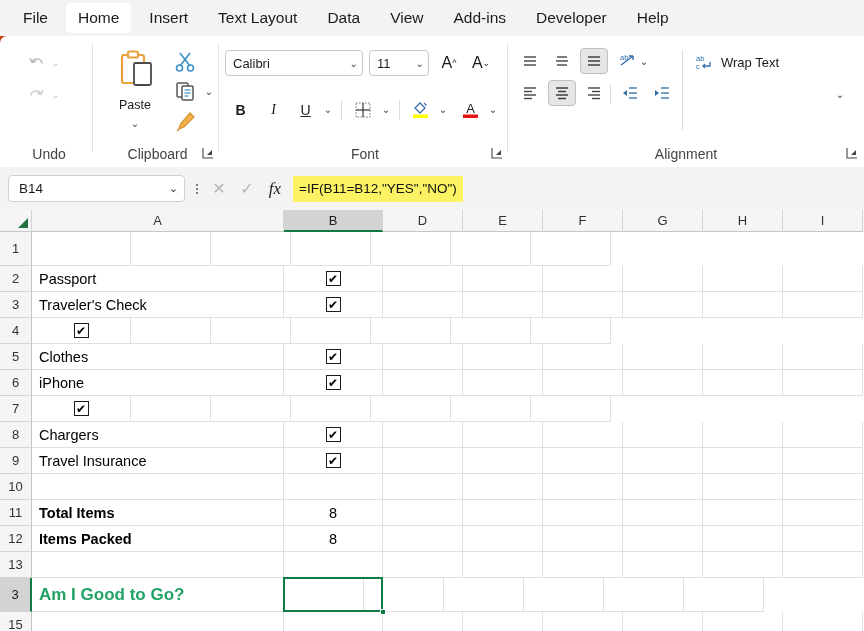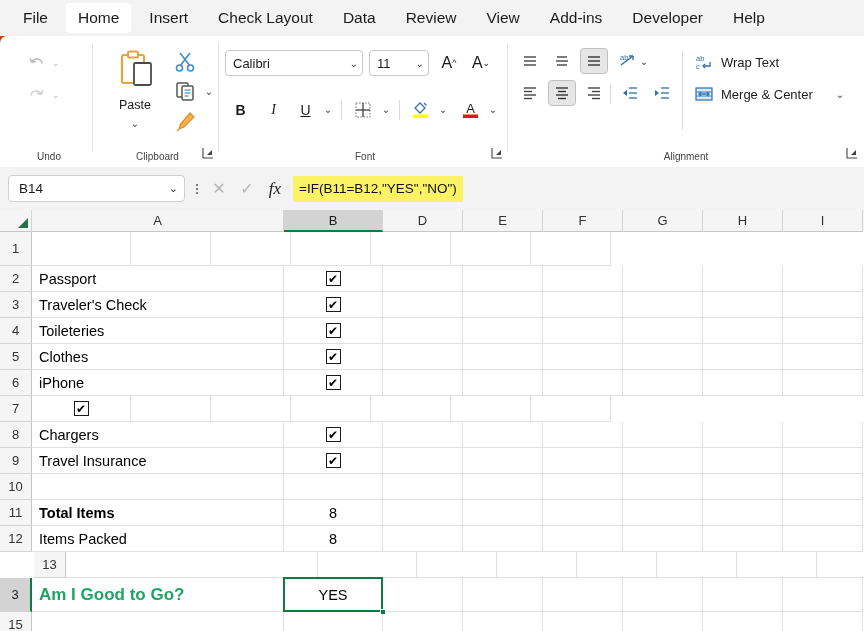--- a/index.html
+++ b/index.html
@@ -98,21 +98,21 @@
   .group {
     position: absolute;
     top: 2px;
     height: 127px;
   }
   .group-label {
     position: absolute;
     bottom: 3px;
     width: 100%;
     text-align: center;
-    font-size: 10px;
+    font-size: 14px;
     color: #444;
   }
   .group-divider {
     position: absolute;
     top: 8px;
     width: 1px; height: 108px;
     background: #e2e2e2;
   }
   .dialog-launcher {
     position: absolute;
@@ -386,23 +386,22 @@
 </style>
 </head>
 <body>
 
 <div id="app">
 
   <div class="tabbar" id="tabbar">
       <div class="tab">File</div>
       <div class="tab active">Home</div>
       <div class="tab">Insert</div>
-      <div class="tab">Check Layout</div>
+      <div class="tab">Text Layout</div>
       <div class="tab">Data</div>
-      <div class="tab">Review</div>
       <div class="tab">View</div>
       <div class="tab">Add-ins</div>
       <div class="tab">Developer</div>
       <div class="tab">Help</div>
     </div>
 
 
   <div class="ribbon">
     <div class="ribbon-inner">
 
@@ -609,30 +608,20 @@
         <div class="vsep" style="left:172px; top:12px; height:80px;"></div>
 
         <div class="wide-btn" style="left:182px; top:10px; width:150px;">
           <svg width="20" height="20" viewBox="0 0 20 20">
             <text x="2" y="9" font-size="7.5" fill="#2F6FA8" font-family="Liberation Sans, sans-serif">ab</text>
             <text x="2" y="17" font-size="7.5" fill="#2F6FA8" font-family="Liberation Sans, sans-serif">c</text>
             <path d="M9 14 L16 14 L16 10" stroke="#2F6FA8" stroke-width="1.3" fill="none"></path>
             <path d="M11 12 L9 14 L11 16" stroke="#2F6FA8" stroke-width="1.3" fill="none"></path>
           </svg>
           <span class="lbl">Wrap Text</span>
-        </div>
-        <div class="wide-btn" style="left:182px; top:42px; width:150px;">
-          <svg width="20" height="20" viewBox="0 0 20 20">
-            <rect x="2" y="4" width="16" height="12" fill="#DCEAF6" stroke="#2F6FA8" stroke-width="1.2"></rect>
-            <line x1="2" y1="8" x2="18" y2="8" stroke="#2F6FA8" stroke-width="0.9"></line>
-            <line x1="2" y1="12" x2="18" y2="12" stroke="#2F6FA8" stroke-width="0.9"></line>
-            <path d="M5 10 L15 10" stroke="#2F6FA8" stroke-width="1.4"></path>
-            <path d="M7 8 L5 10 L7 12 M13 8 L15 10 L13 12" stroke="#2F6FA8" stroke-width="1.3" fill="none"></path>
-          </svg>
-          <span class="lbl">Merge &amp; Center</span>
         </div>
         <div class="mini-chev" style="left:322px; top:42px; height:28px;">⌄</div>
 
         <div class="group-label">Alignment</div>
         <div class="dialog-launcher" style="right:2px;">
           <svg width="12" height="12" viewBox="0 0 12 12">
               <path d="M1 1 L1 11 L11 11" stroke="#444" stroke-width="1.1" fill="none"></path>
               <path d="M10 3 L10 8 L5 8 Z" fill="#444"></path>
             </svg>
         </div>
@@ -713,23 +702,20 @@
           </div>
           <div class="cell" style="width: 80px; flex: 0 0 80px; height: 26px;"></div>
           <div class="cell" style="width: 80px; flex: 0 0 80px; height: 26px;"></div>
           <div class="cell" style="width: 80px; flex: 0 0 80px; height: 26px;"></div>
           <div class="cell" style="width: 80px; flex: 0 0 80px; height: 26px;"></div>
           <div class="cell" style="width: 80px; flex: 0 0 80px; height: 26px;"></div>
           <div class="cell" style="width: 80px; flex: 0 0 80px; height: 26px;"></div>
         </div>
         <div class="row" style="height: 26px;">
           <div class="rowh" style="height: 26px;">4</div>
-          <div class="cell a" style="width: 252px; flex: 0 0 252px; height: 26px;">
-            <span>Toileteries</span>
-          </div>
           <div class="cell center" style="width: 99px; flex: 0 0 99px; height: 26px;">
             <div class="checkbox">✔</div>
           </div>
           <div class="cell" style="width: 80px; flex: 0 0 80px; height: 26px;"></div>
           <div class="cell" style="width: 80px; flex: 0 0 80px; height: 26px;"></div>
           <div class="cell" style="width: 80px; flex: 0 0 80px; height: 26px;"></div>
           <div class="cell" style="width: 80px; flex: 0 0 80px; height: 26px;"></div>
           <div class="cell" style="width: 80px; flex: 0 0 80px; height: 26px;"></div>
           <div class="cell" style="width: 80px; flex: 0 0 80px; height: 26px;"></div>
         </div>
@@ -826,52 +812,49 @@
           </div>
           <div class="cell" style="width: 80px; flex: 0 0 80px; height: 26px;"></div>
           <div class="cell" style="width: 80px; flex: 0 0 80px; height: 26px;"></div>
           <div class="cell" style="width: 80px; flex: 0 0 80px; height: 26px;"></div>
           <div class="cell" style="width: 80px; flex: 0 0 80px; height: 26px;"></div>
           <div class="cell" style="width: 80px; flex: 0 0 80px; height: 26px;"></div>
           <div class="cell" style="width: 80px; flex: 0 0 80px; height: 26px;"></div>
         </div>
         <div class="row" style="height: 26px;">
           <div class="rowh" style="height: 26px;">12</div>
-          <div class="cell a" style="width: 252px; flex: 0 0 252px; height: 26px; font-weight: normal;">
+          <div class="cell a" style="width: 252px; flex: 0 0 252px; height: 26px; font-weight: bold;">
             <span>Items Packed</span>
           </div>
           <div class="cell center" style="width: 99px; flex: 0 0 99px; height: 26px;">
             <span>8</span>
           </div>
           <div class="cell" style="width: 80px; flex: 0 0 80px; height: 26px;"></div>
           <div class="cell" style="width: 80px; flex: 0 0 80px; height: 26px;"></div>
           <div class="cell" style="width: 80px; flex: 0 0 80px; height: 26px;"></div>
           <div class="cell" style="width: 80px; flex: 0 0 80px; height: 26px;"></div>
           <div class="cell" style="width: 80px; flex: 0 0 80px; height: 26px;"></div>
           <div class="cell" style="width: 80px; flex: 0 0 80px; height: 26px;"></div>
         </div>
-        <div class="row" style="height: 26px; padding-left: 34px;">
+        <div class="row" style="height: 26px;">
           <div class="rowh" style="height: 26px;">13</div>
           <div class="cell a" style="width: 252px; flex: 0 0 252px; height: 26px;"></div>
           <div class="cell center" style="width: 99px; flex: 0 0 99px; height: 26px;"></div>
           <div class="cell" style="width: 80px; flex: 0 0 80px; height: 26px;"></div>
           <div class="cell" style="width: 80px; flex: 0 0 80px; height: 26px;"></div>
           <div class="cell" style="width: 80px; flex: 0 0 80px; height: 26px;"></div>
           <div class="cell" style="width: 80px; flex: 0 0 80px; height: 26px;"></div>
           <div class="cell" style="width: 80px; flex: 0 0 80px; height: 26px;"></div>
           <div class="cell" style="width: 80px; flex: 0 0 80px; height: 26px;"></div>
         </div>
         <div class="row" style="height: 34px;">
           <div class="rowh selected" style="height: 34px;">3</div>
           <div class="cell a" style="width: 252px; flex: 0 0 252px; height: 34px; font-weight: bold; color: rgb(33, 163, 102); font-size: 17px;">
             <span>Am I Good to Go?</span>
           </div>
-          <div class="cell center" style="width: 99px; flex: 0 0 99px; height: 34px;">
-            <span>YES</span>
-          </div>
           <div class="cell" style="width: 80px; flex: 0 0 80px; height: 34px;"></div>
           <div class="cell" style="width: 80px; flex: 0 0 80px; height: 34px;"></div>
           <div class="cell" style="width: 80px; flex: 0 0 80px; height: 34px;"></div>
           <div class="cell" style="width: 80px; flex: 0 0 80px; height: 34px;"></div>
           <div class="cell" style="width: 80px; flex: 0 0 80px; height: 34px;"></div>
           <div class="cell" style="width: 80px; flex: 0 0 80px; height: 34px;"></div>
         </div>
         <div class="row" style="height: 26px;">
           <div class="rowh" style="height: 26px;">15</div>
           <div class="cell a" style="width: 252px; flex: 0 0 252px; height: 26px;"></div>

